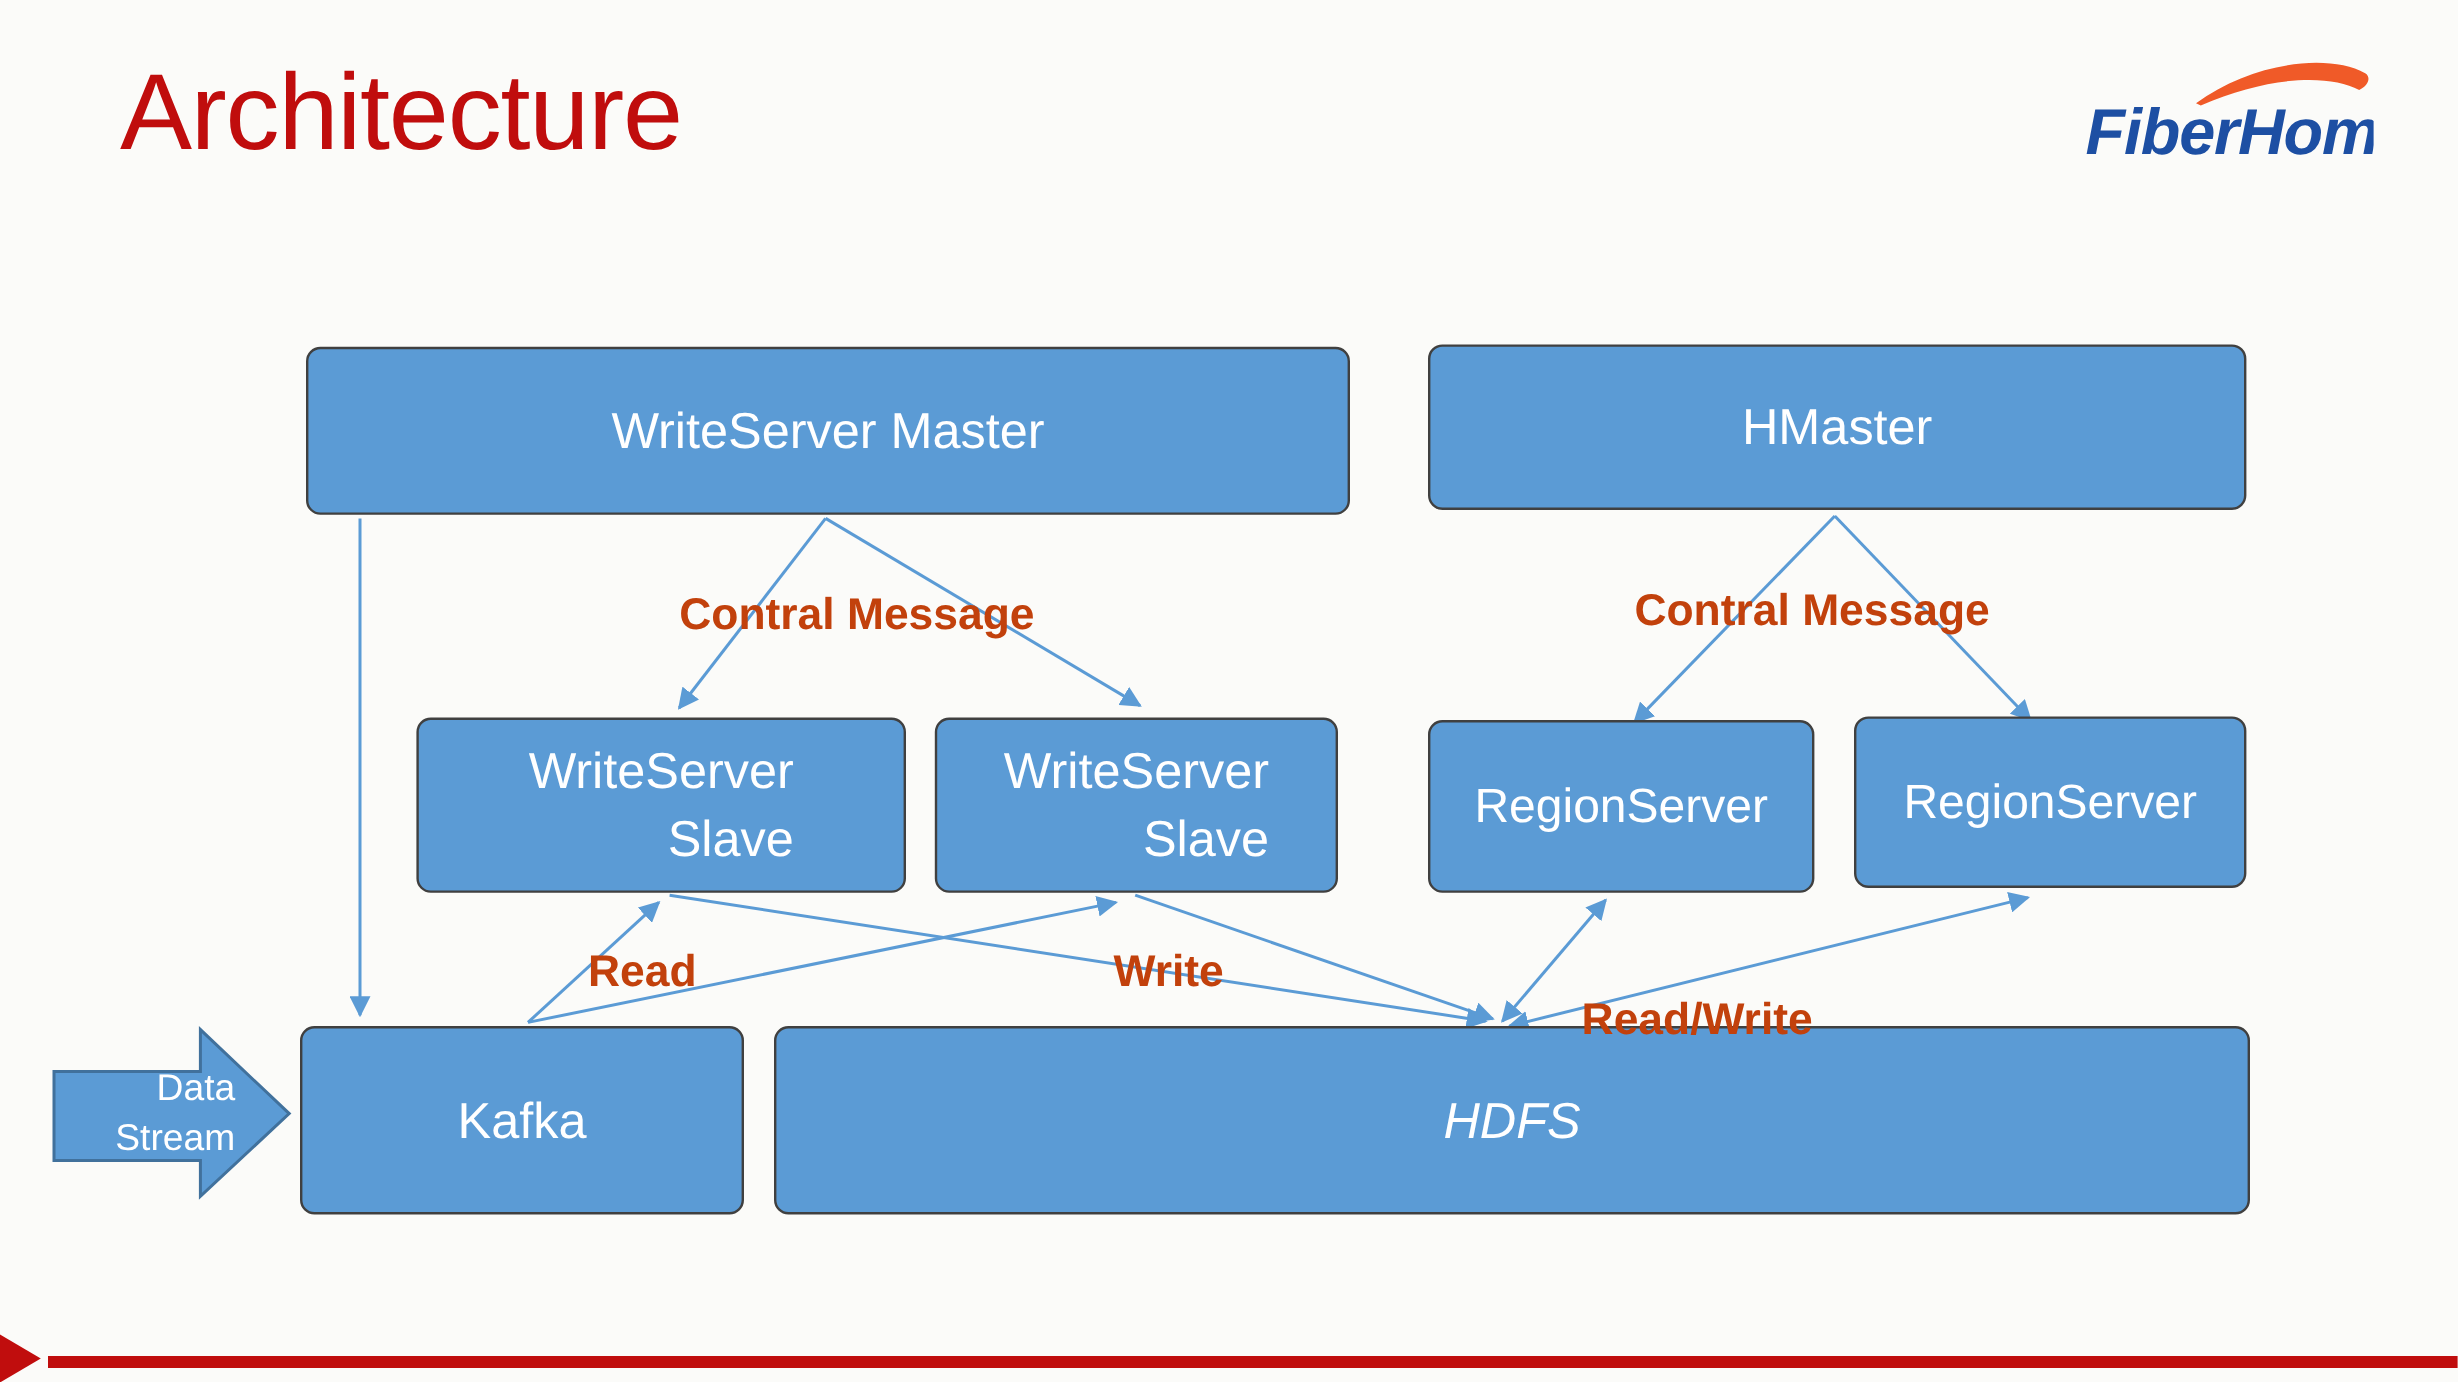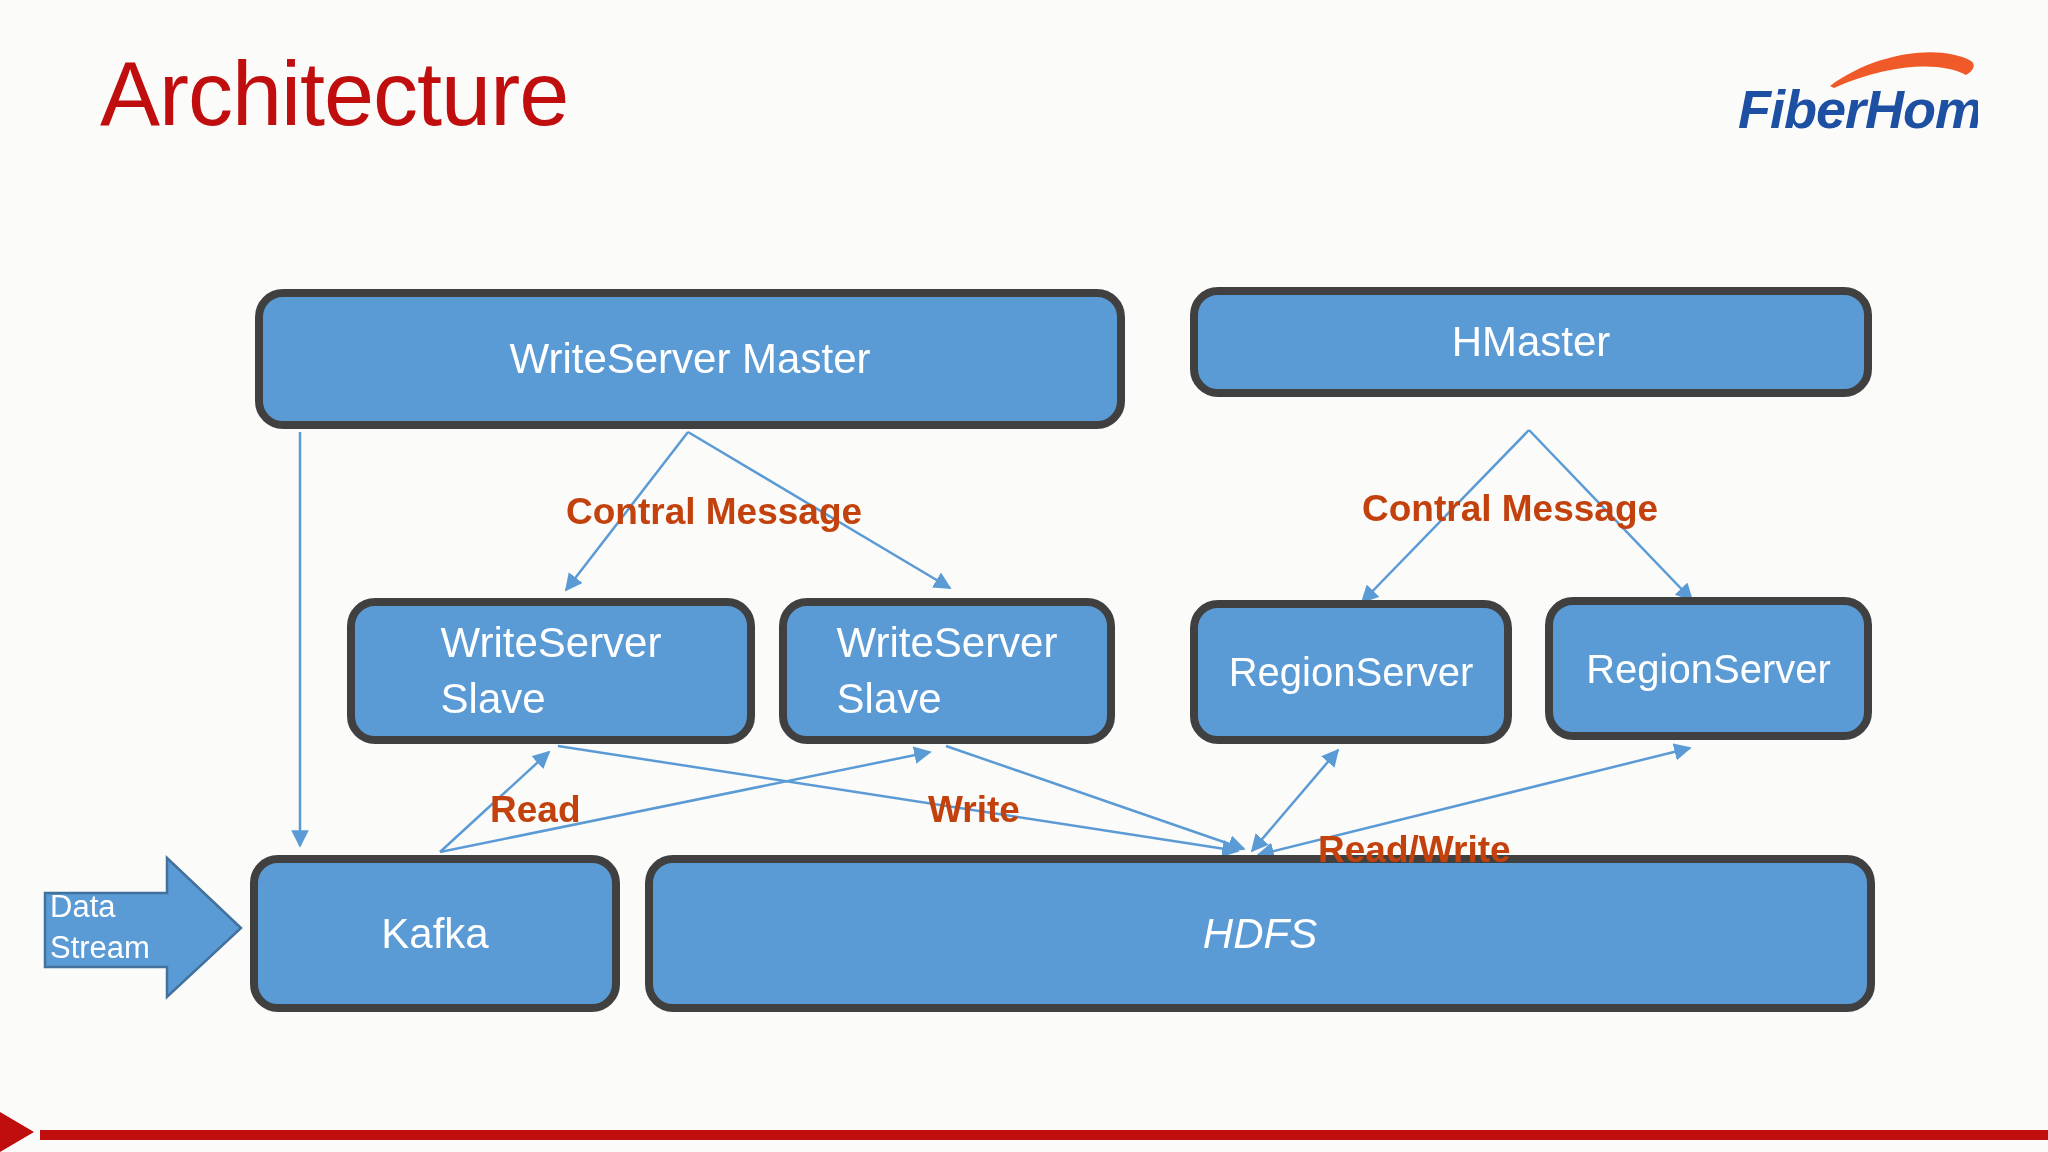--- a/index.html
+++ b/index.html
@@ -18,31 +18,31 @@
     color:#c00d0d;letter-spacing:-1px;
   }
 
   .logo{position:absolute;left:1738px;top:44px;width:240px;height:92px;}
 
   .connectors{position:absolute;left:0;top:0;width:2048px;height:1152px;}
 
   .node{
     position:absolute;
     background:#5b9bd5;
-    border:8px solid #404040;
-    border-radius:28px;
+    border:2px solid #404040;
+    border-radius:12px;
     box-sizing:border-box;
     display:flex;align-items:center;justify-content:center;
     color:#ffffff;
     font-size:42px;line-height:56px;
-    text-align:left;
+    text-align:right;
     white-space:pre-line;
   }
   .n-master{left:255px;top:289px;width:870px;height:140px;}
-  .n-hmaster{left:1190px;top:287px;width:682px;height:110px;}
+  .n-hmaster{left:1190px;top:287px;width:682px;height:138px;}
   .n-slave1{left:347px;top:598px;width:408px;height:146px;}
   .n-slave2{left:779px;top:598px;width:336px;height:146px;}
   .n-region1{left:1190px;top:600px;width:322px;height:144px;font-size:40px;}
   .n-region2{left:1545px;top:597px;width:327px;height:143px;font-size:40px;}
   .n-kafka{left:250px;top:855px;width:370px;height:157px;}
   .n-hdfs{left:645px;top:855px;width:1230px;height:157px;font-style:italic;}
 
   .edge-label{
     position:absolute;
     color:#c2410c;
@@ -54,21 +54,21 @@
   .l-contral-left{left:566px;top:488px;}
   .l-contral-right{left:1362px;top:485px;}
   .l-read{left:490px;top:786px;}
   .l-write{left:928px;top:786px;}
   .l-readwrite{left:1318px;top:826px;}
 
   .datastream-shape{position:absolute;left:0;top:0;}
   .l-datastream{
     position:absolute;left:50px;top:886px;width:146px;
     color:#ffffff;font-size:31px;line-height:41px;
-    text-align:left;white-space:pre-line;
+    text-align:right;white-space:pre-line;
   }
 
   .footer-bar{
     position:absolute;left:40px;top:1130px;width:2008px;height:10px;
     background:#c00d0d;
   }
   .footer-arrow{
     position:absolute;left:0;top:1112px;width:0;height:0;
     border-top:20px solid transparent;
     border-bottom:20px solid transparent;

